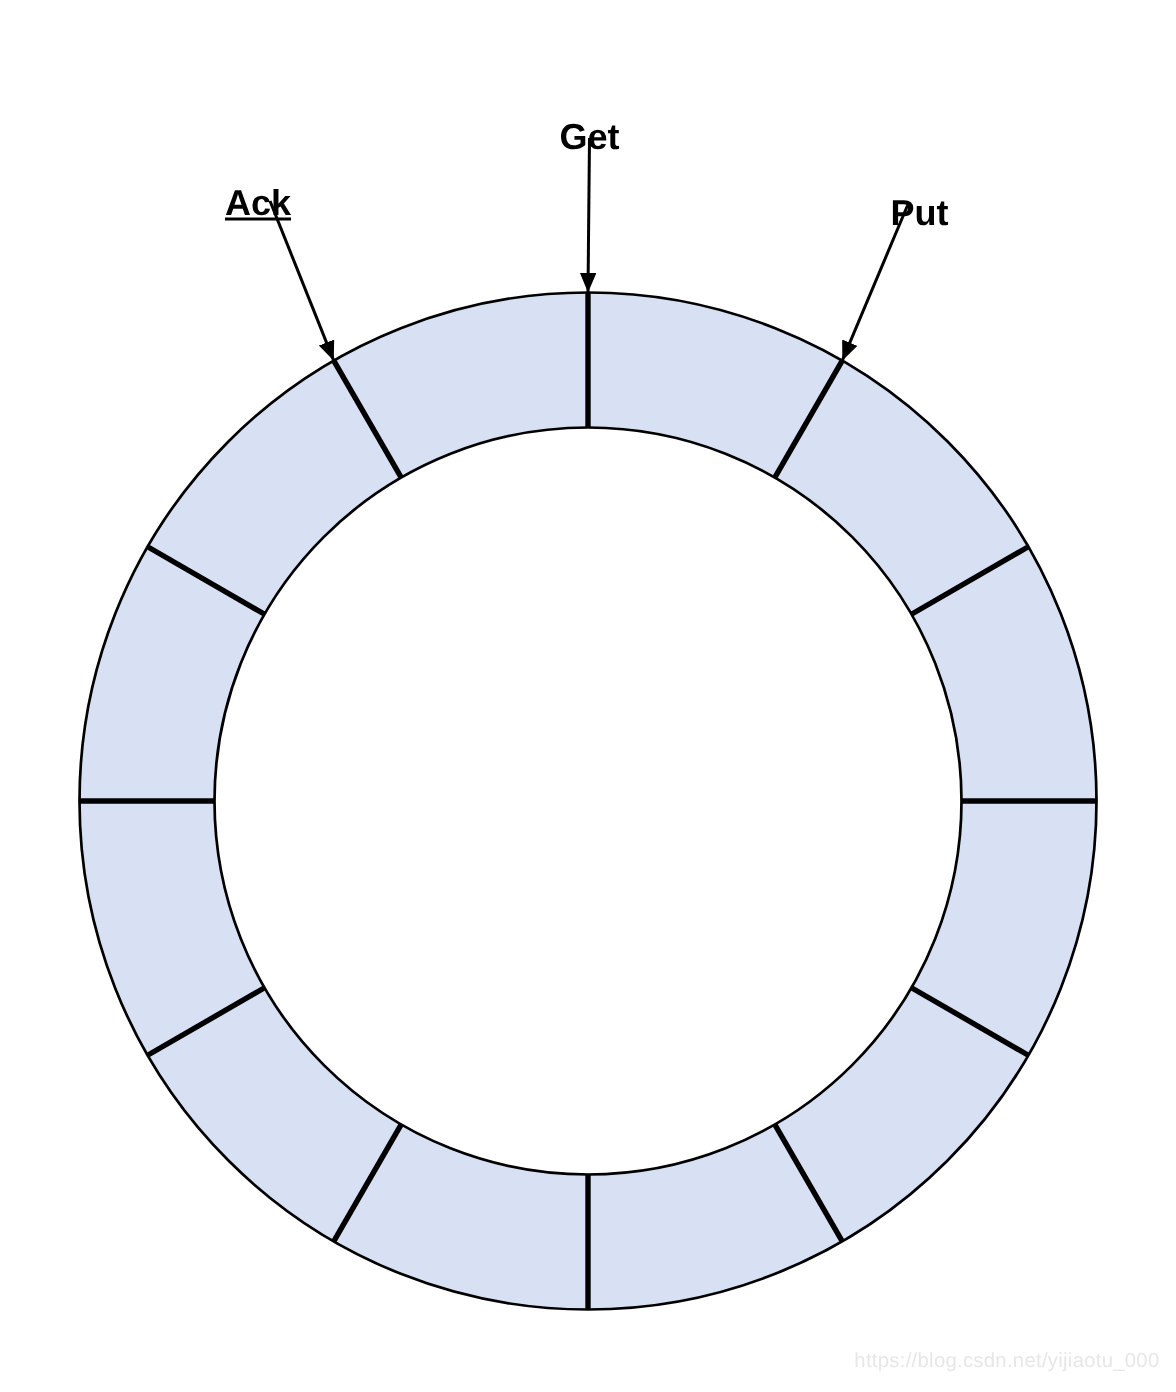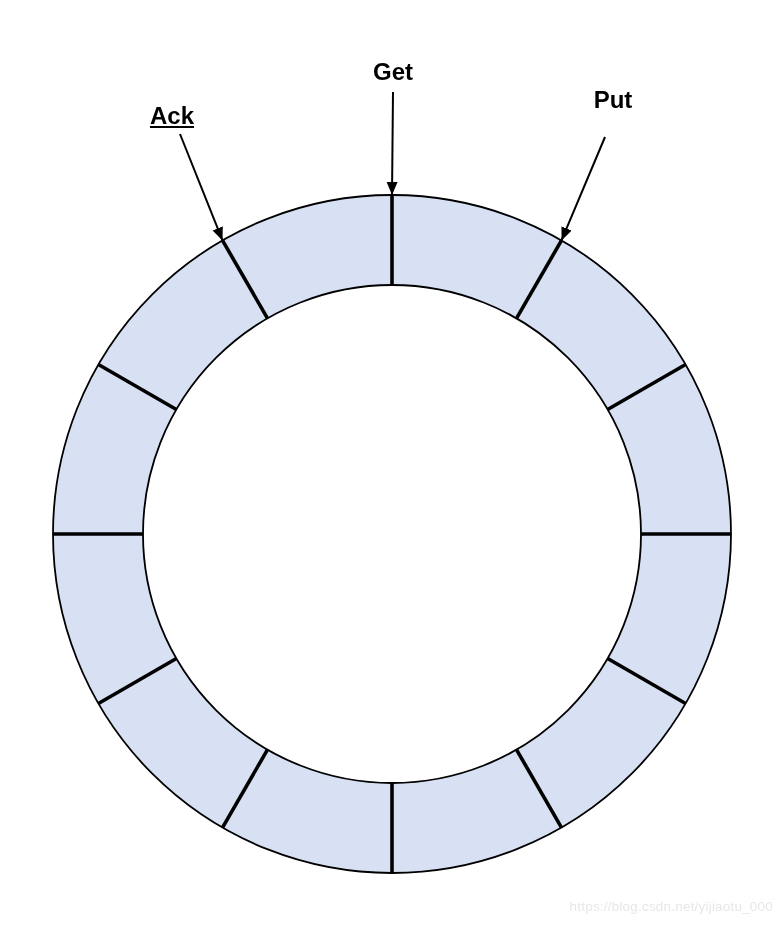--- a/index.html
+++ b/index.html
@@ -21,24 +21,25 @@
     top: 0;
   }
   .pointer-label {
     position: absolute;
     transform: translate(-50%, -50%);
     font-size: 24px;
     font-weight: bold;
     color: #000000;
     white-space: nowrap;
     line-height: 1;
+    margin-top: 20px;
   }
   .label-ack { left: 172px; top: 116px; text-decoration: underline; }
   .label-get { left: 393px; top: 72px;  }
-  .label-put { left: 613px; top: 100px; }
+  .label-put { left: 613px; top: 123px; }
   .watermark {
     position: absolute;
     right: 11px;
     top: 899px;
     font-size: 13.5px;
     color: #e7e7e7;
     white-space: nowrap;
     letter-spacing: 0.2px;
     text-align: center;
   }

